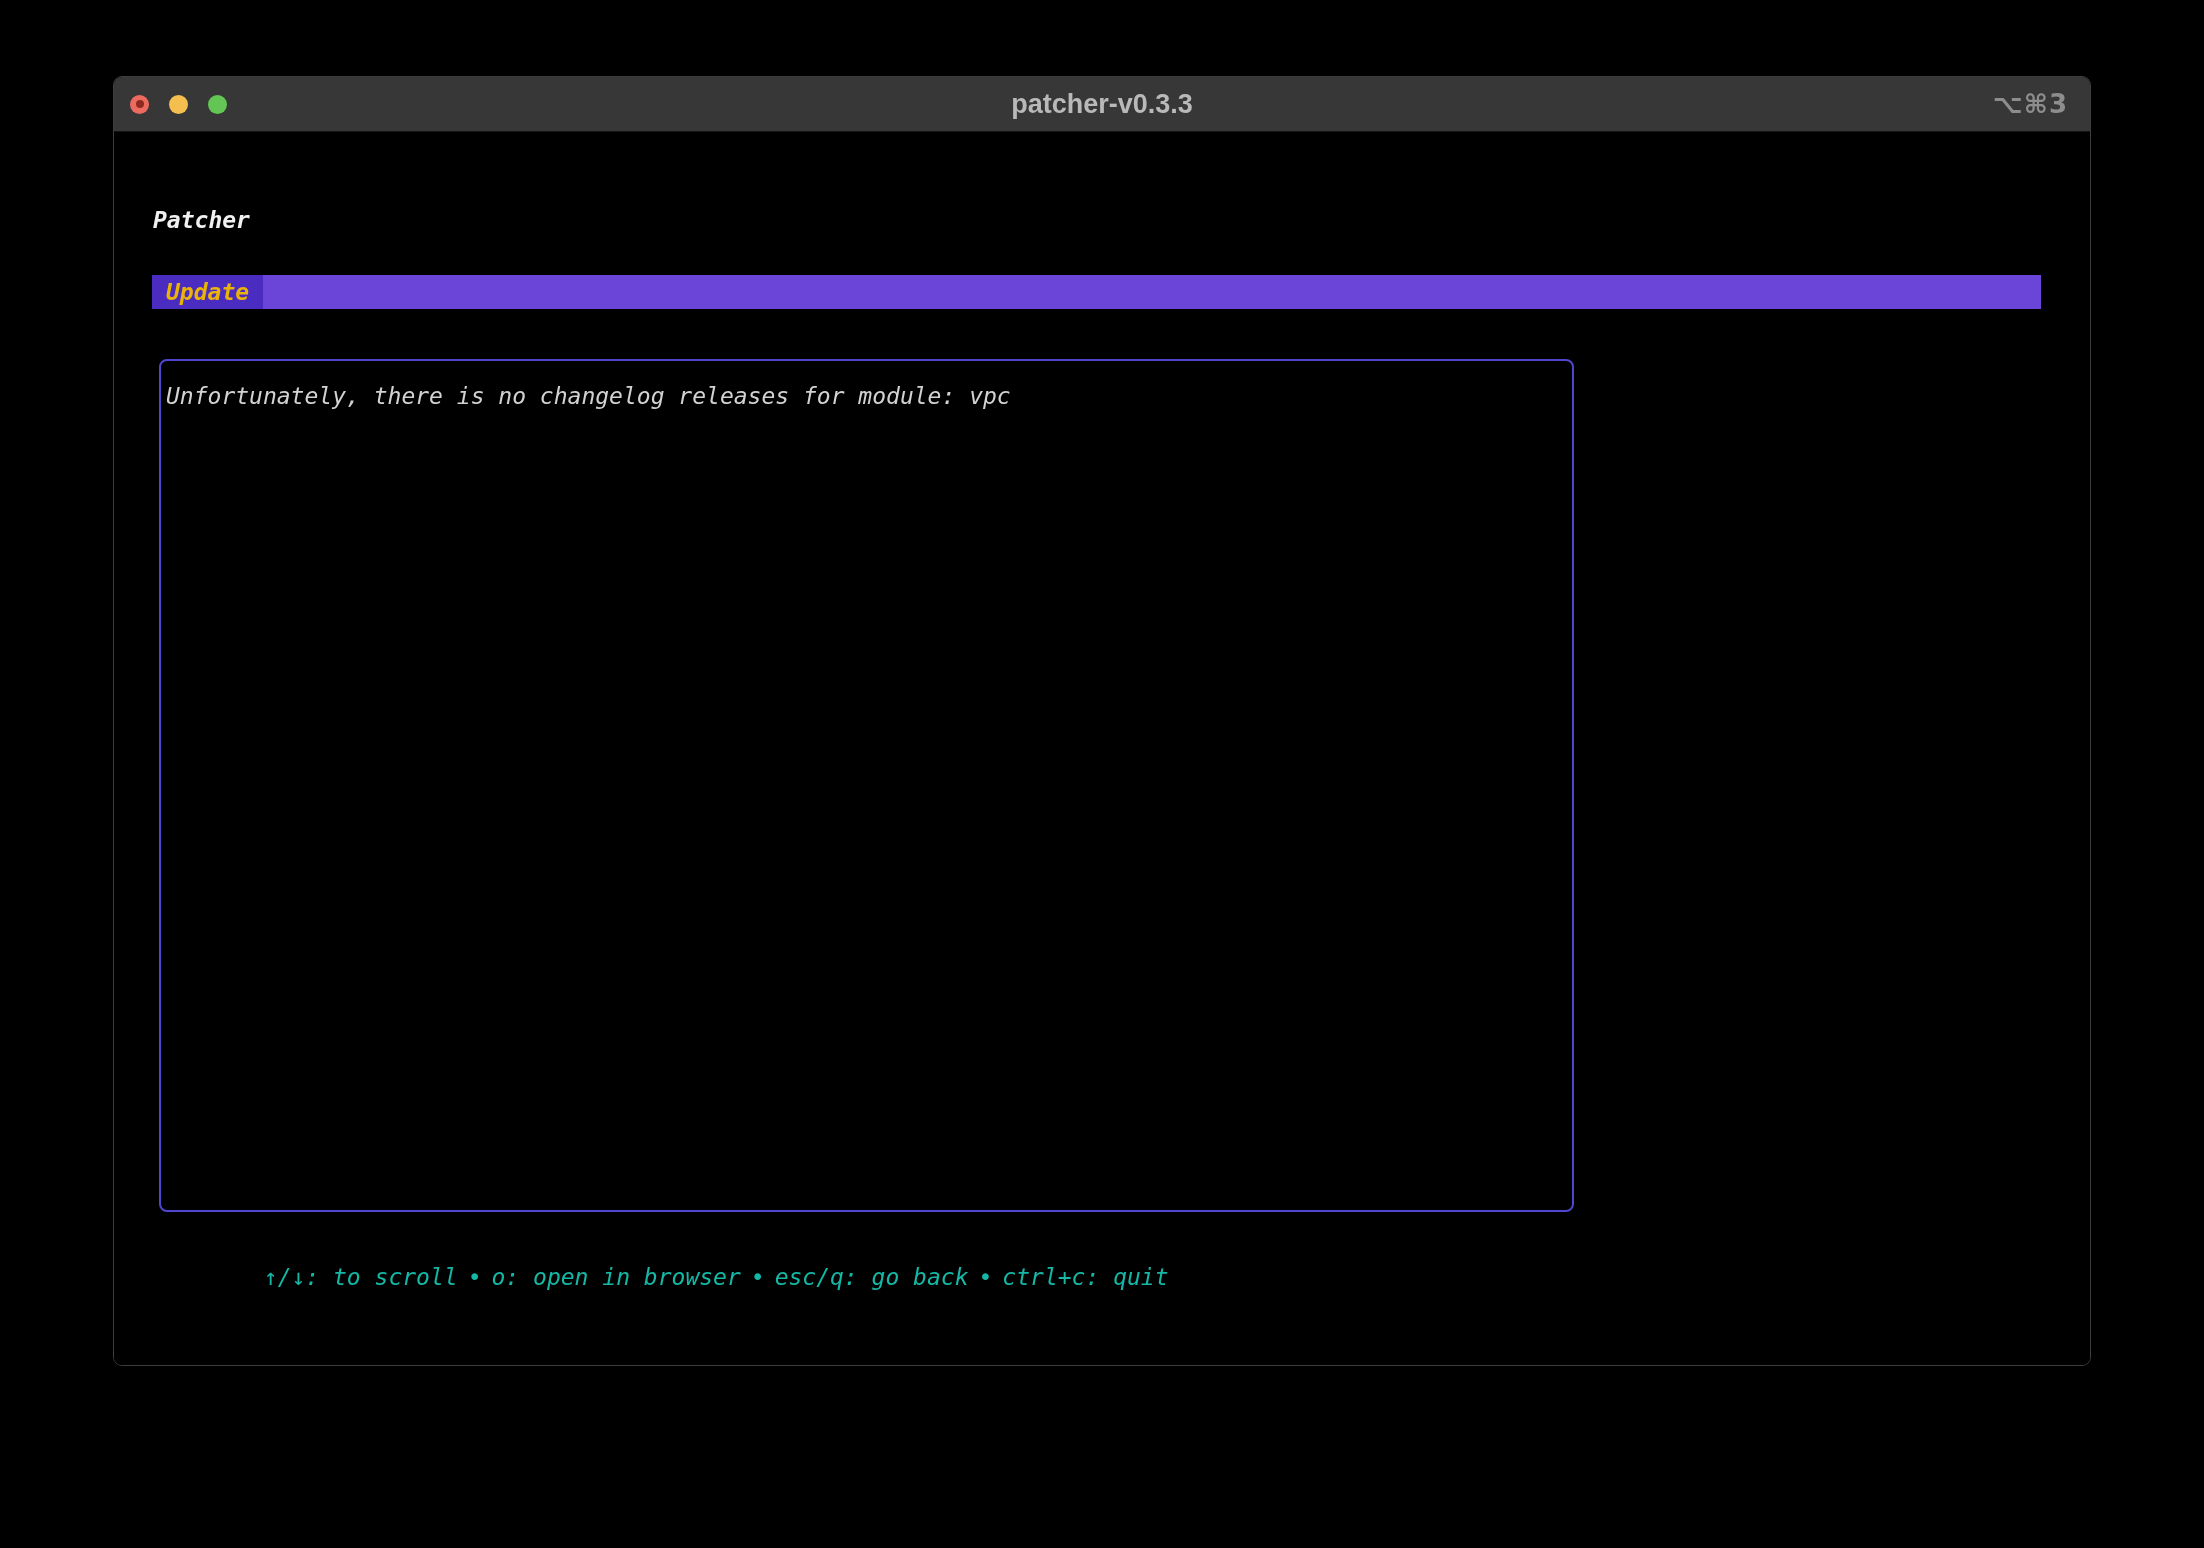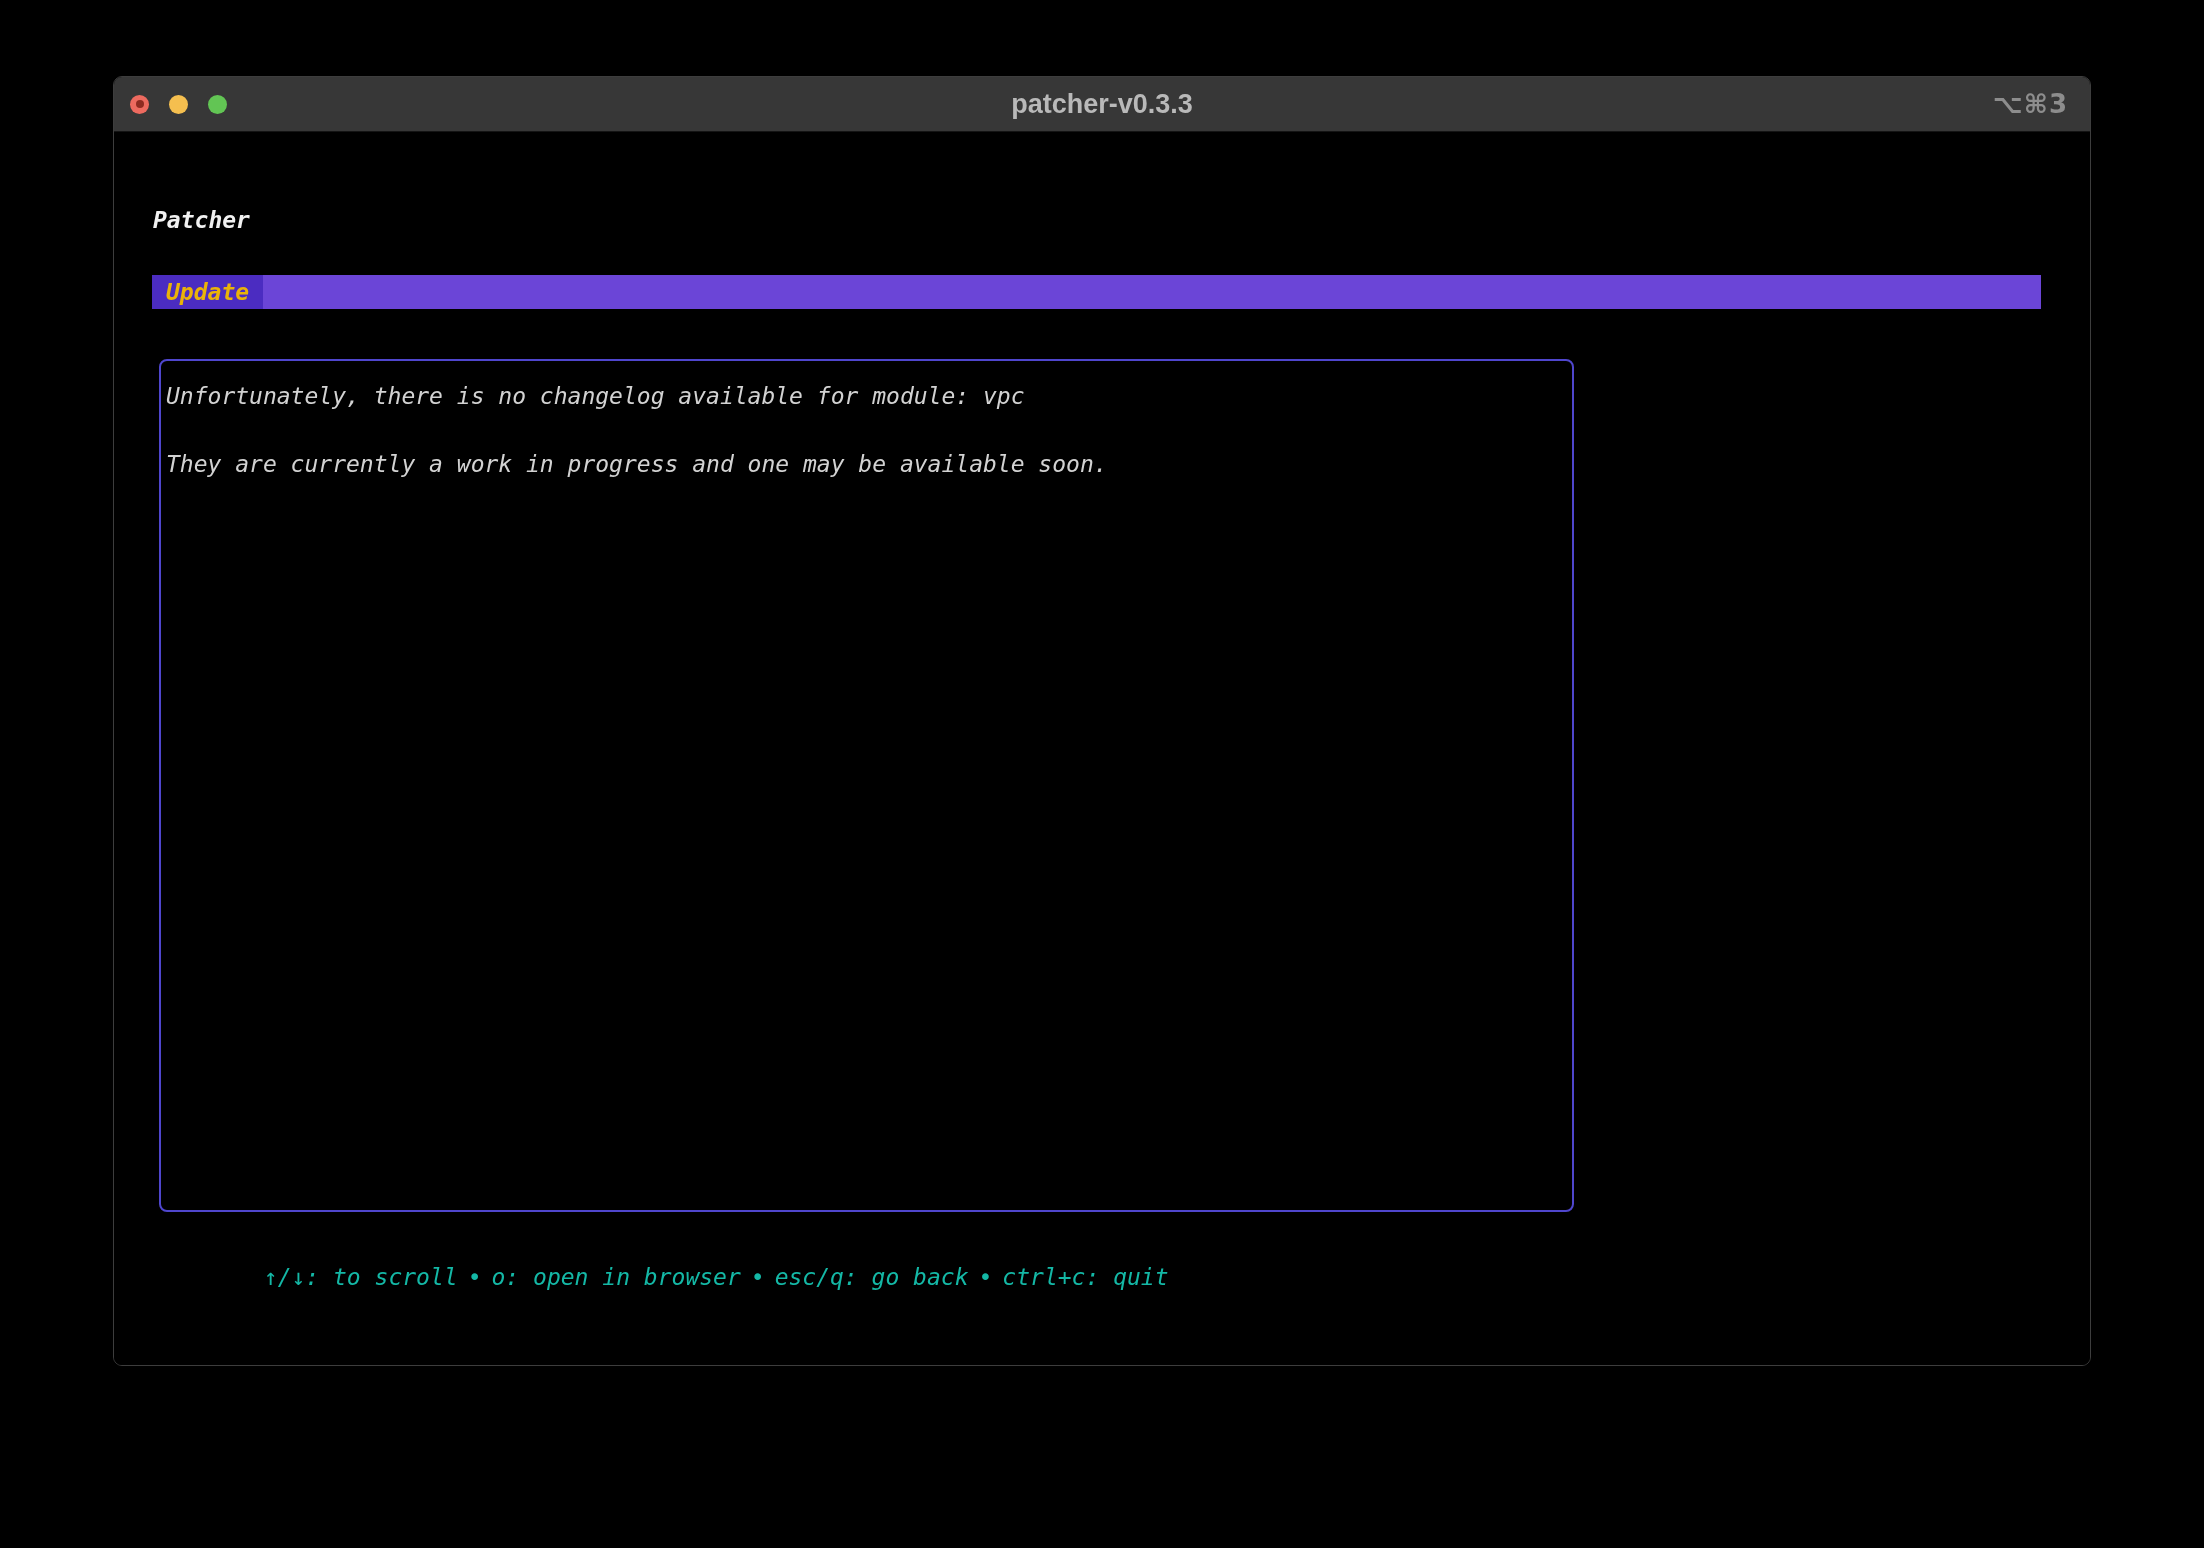--- a/index.html
+++ b/index.html
@@ -126,23 +126,22 @@
 
     <div class="term">
 
       <div class="heading">Patcher</div>
 
       <div class="tabbar">
         <span class="tab">Update</span>
       </div>
 
       <div class="panel">
-        <div class="tline">Unfortunately, there is no changelog available for module: vpc</div>
+        <div class="tline">Unfortunately, there is no changelog releases for module: vpc</div>
         <div class="tline"></div>
-        <div class="tline">They are currently a work in progress and one may be available soon.</div>
         <div class="tline"></div>
       </div>
 
       <div class="helpbar">
         <span>↑/↓: to scroll</span><span class="sep">•</span><span>o: open in browser</span><span class="sep">•</span><span>esc/q: go back</span><span class="sep">•</span><span>ctrl+c: quit</span>
       </div>
 
     </div>
   </div>
 </div>

